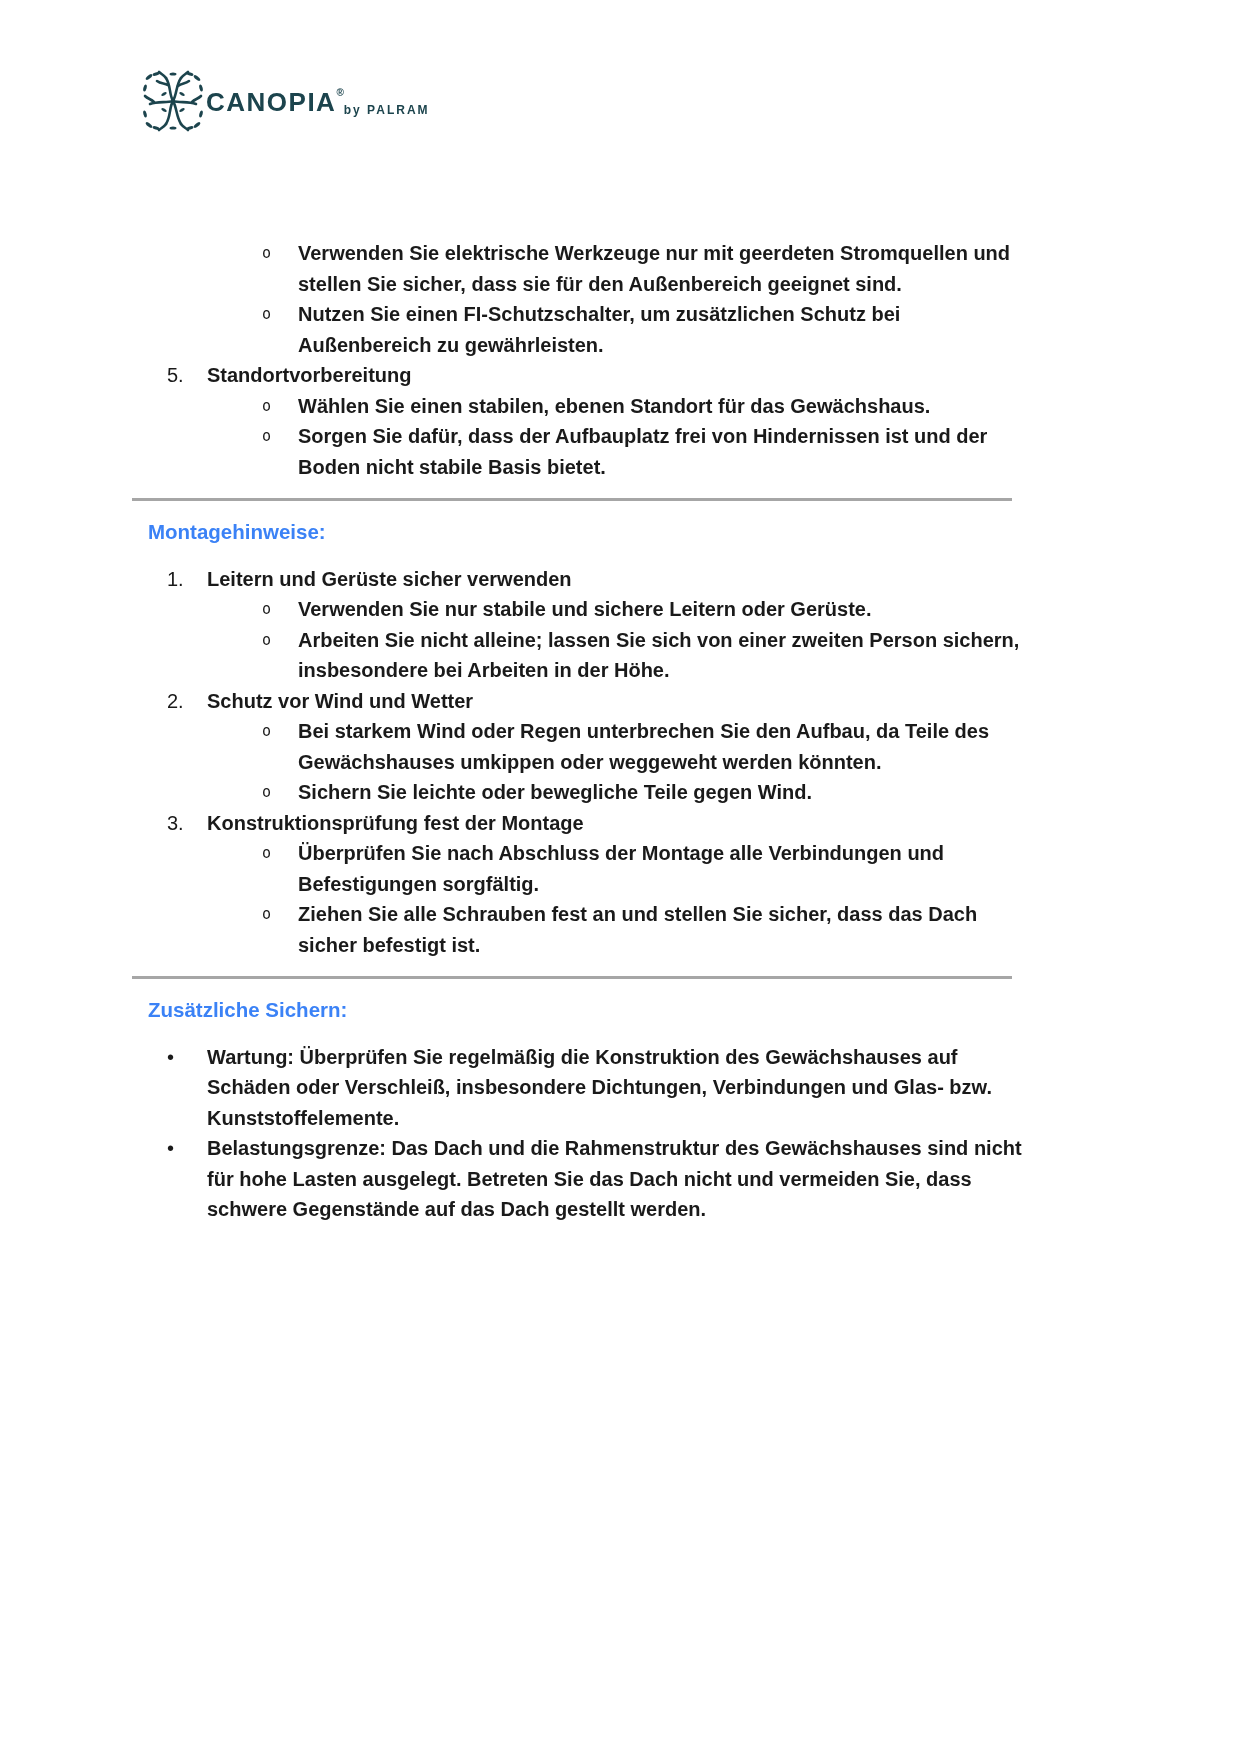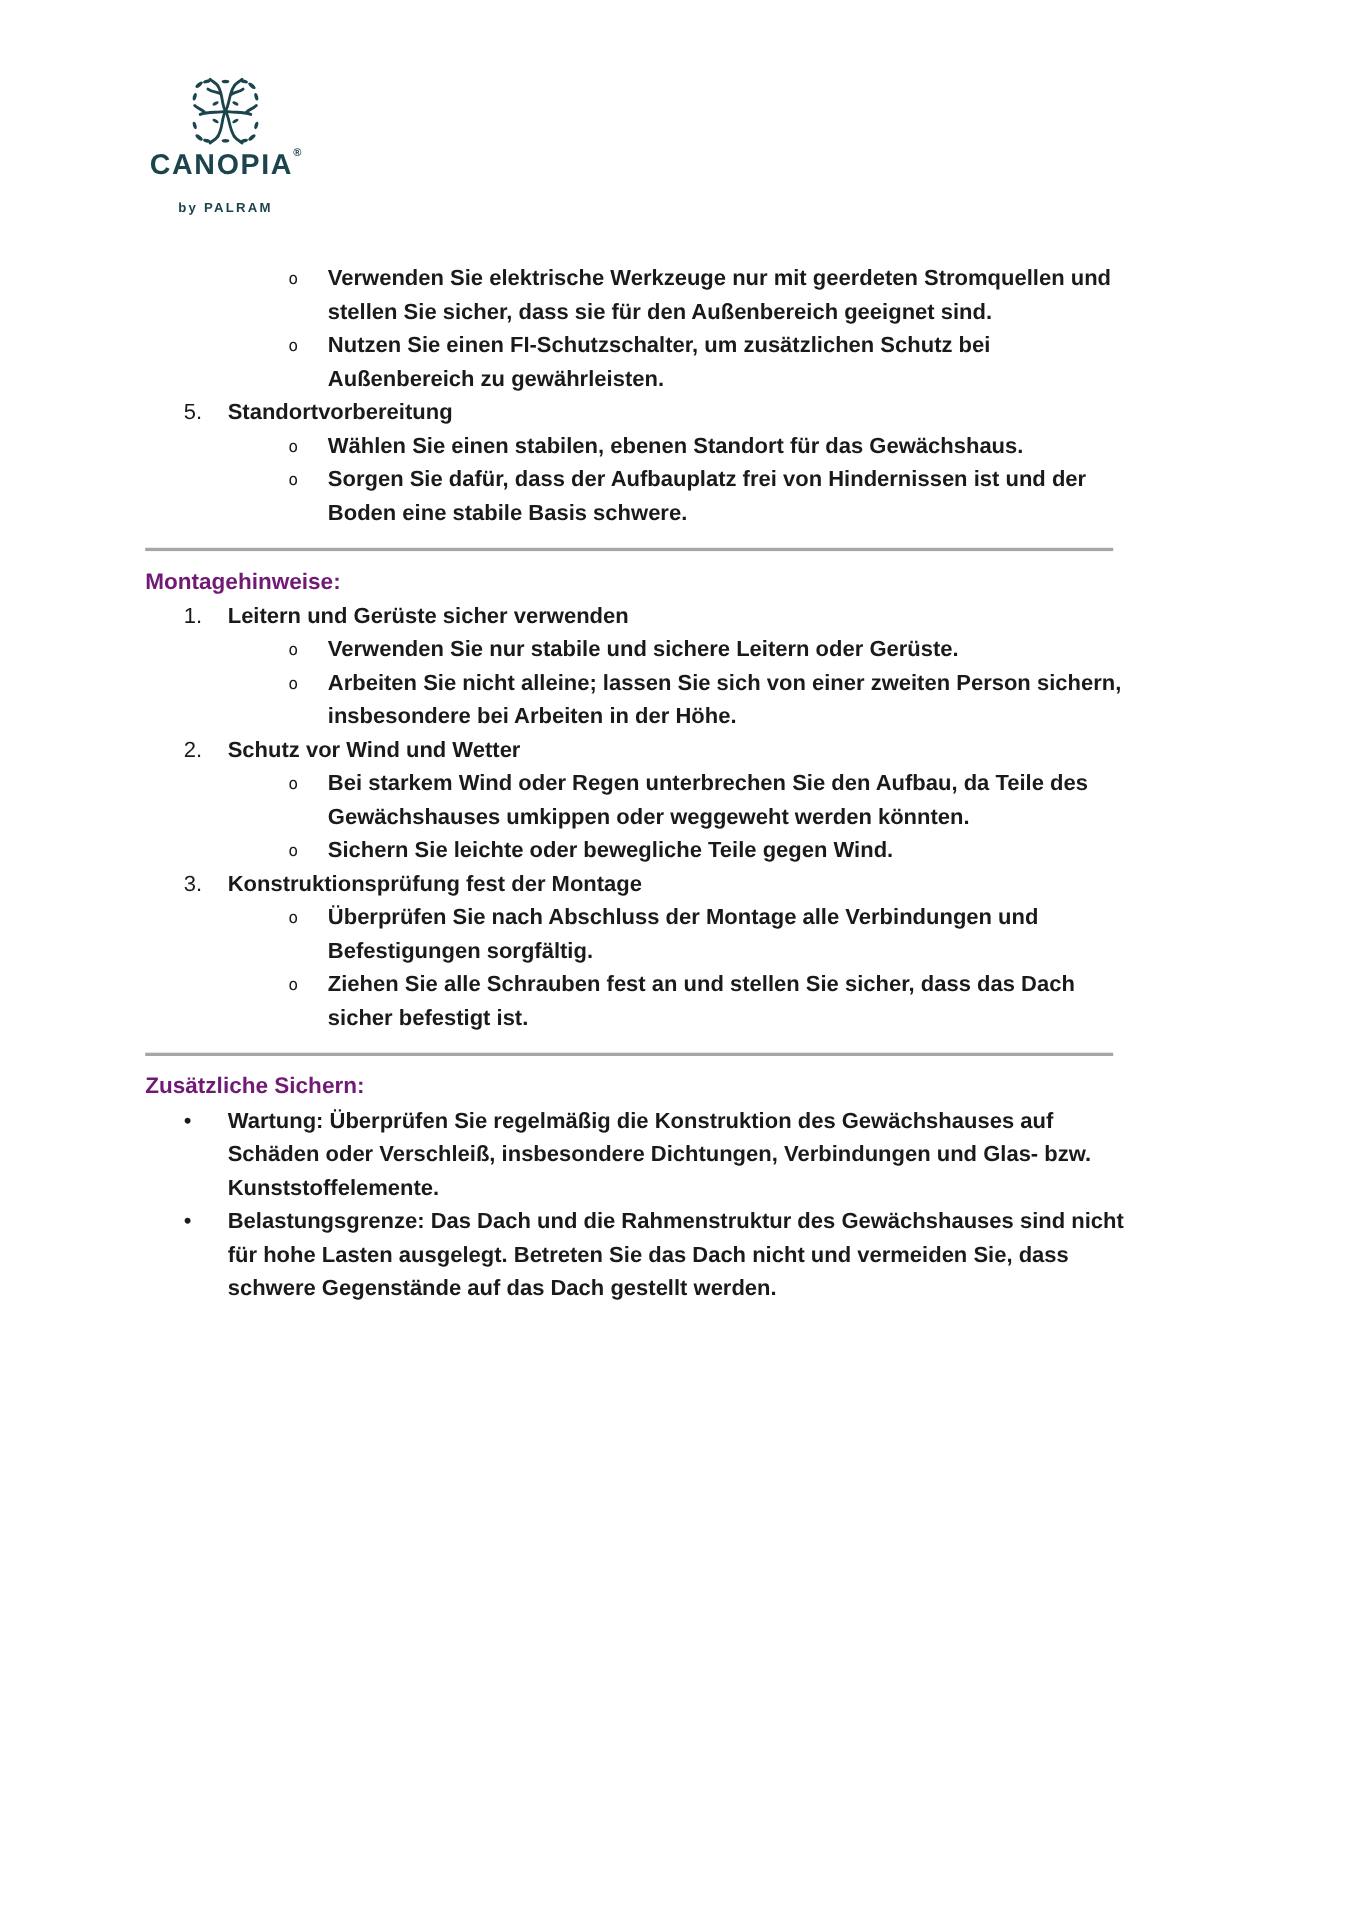--- a/index.html
+++ b/index.html
@@ -9,21 +9,21 @@
     font-family:"Liberation Sans", "DejaVu Sans", sans-serif;
     color:#1a1a1a;
     position:relative;
     overflow:hidden;
   }
   .page { position:absolute; inset:0; background:#ffffff; }
 
   
   .logo-block {
     position:absolute; left:140px; top:70px; width:130px;
-    display:flex; flex-direction:column; align-items:center;
+    display:flex; flex-direction:row; align-items:center;
     color:#1c444d;
   }
   .logo-tree { width:66px; height:62px; }
   .logo-wordmark {
     font-size:26px; font-weight:bold; letter-spacing:1.5px;
     line-height:30px; margin-top:2px; white-space:nowrap;
   }
   .logo-wordmark sup { font-size:10px; letter-spacing:0; vertical-align:top; line-height:12px; }
   .logo-tagline {
     font-size:12px; font-weight:600; letter-spacing:2px;
@@ -41,22 +41,22 @@
   .l1 .mk { position:absolute; left:35px; top:0; }
   .l2 { padding-left:166px; }
   .l2 .mk { position:absolute; left:130px; top:0; }
   .mk.circ {
     font-family:"DejaVu Sans Mono", "Liberation Mono", monospace;
     font-size:15px; line-height:30.5px;
   }
   .mk.num  { line-height:30.5px; }
   .mk.disc { font-size:20px; line-height:30.5px; }
   h2 {
-    margin:0; font-size:20.5px; font-weight:bold; line-height:30.5px;
-    color:#701a75;
+    margin:16px; font-size:20.5px; font-weight:bold; line-height:30.5px;
+    color:#3b82f6;
   }
   hr.rule {
     border:none; border-top:3px solid #a6a6a6;
     width:880px; margin:16px 0 13px 0;
   }
 </style>
 </head>
 <body>
 
 <div class="page">
@@ -120,21 +120,21 @@
       <div class="li l1">
         <span class="mk num">5.</span>
         <span class="txt">Standortvorbereitung</span>
       </div>
       <div class="li l2">
         <span class="mk circ">o</span>
         <span class="txt">Wählen Sie einen stabilen, ebenen Standort für das Gewächshaus.</span>
       </div>
       <div class="li l2">
         <span class="mk circ">o</span>
-        <span class="txt">Sorgen Sie dafür, dass der Aufbauplatz frei von Hindernissen ist und der Boden eine stabile Basis schwere.</span>
+        <span class="txt">Sorgen Sie dafür, dass der Aufbauplatz frei von Hindernissen ist und der Boden nicht stabile Basis bietet.</span>
       </div>
     </section>
 
     <hr class="rule">
 
     <section>
       <h2>Montagehinweise:</h2>
 
       <div class="li l1">
         <span class="mk num">1.</span>

